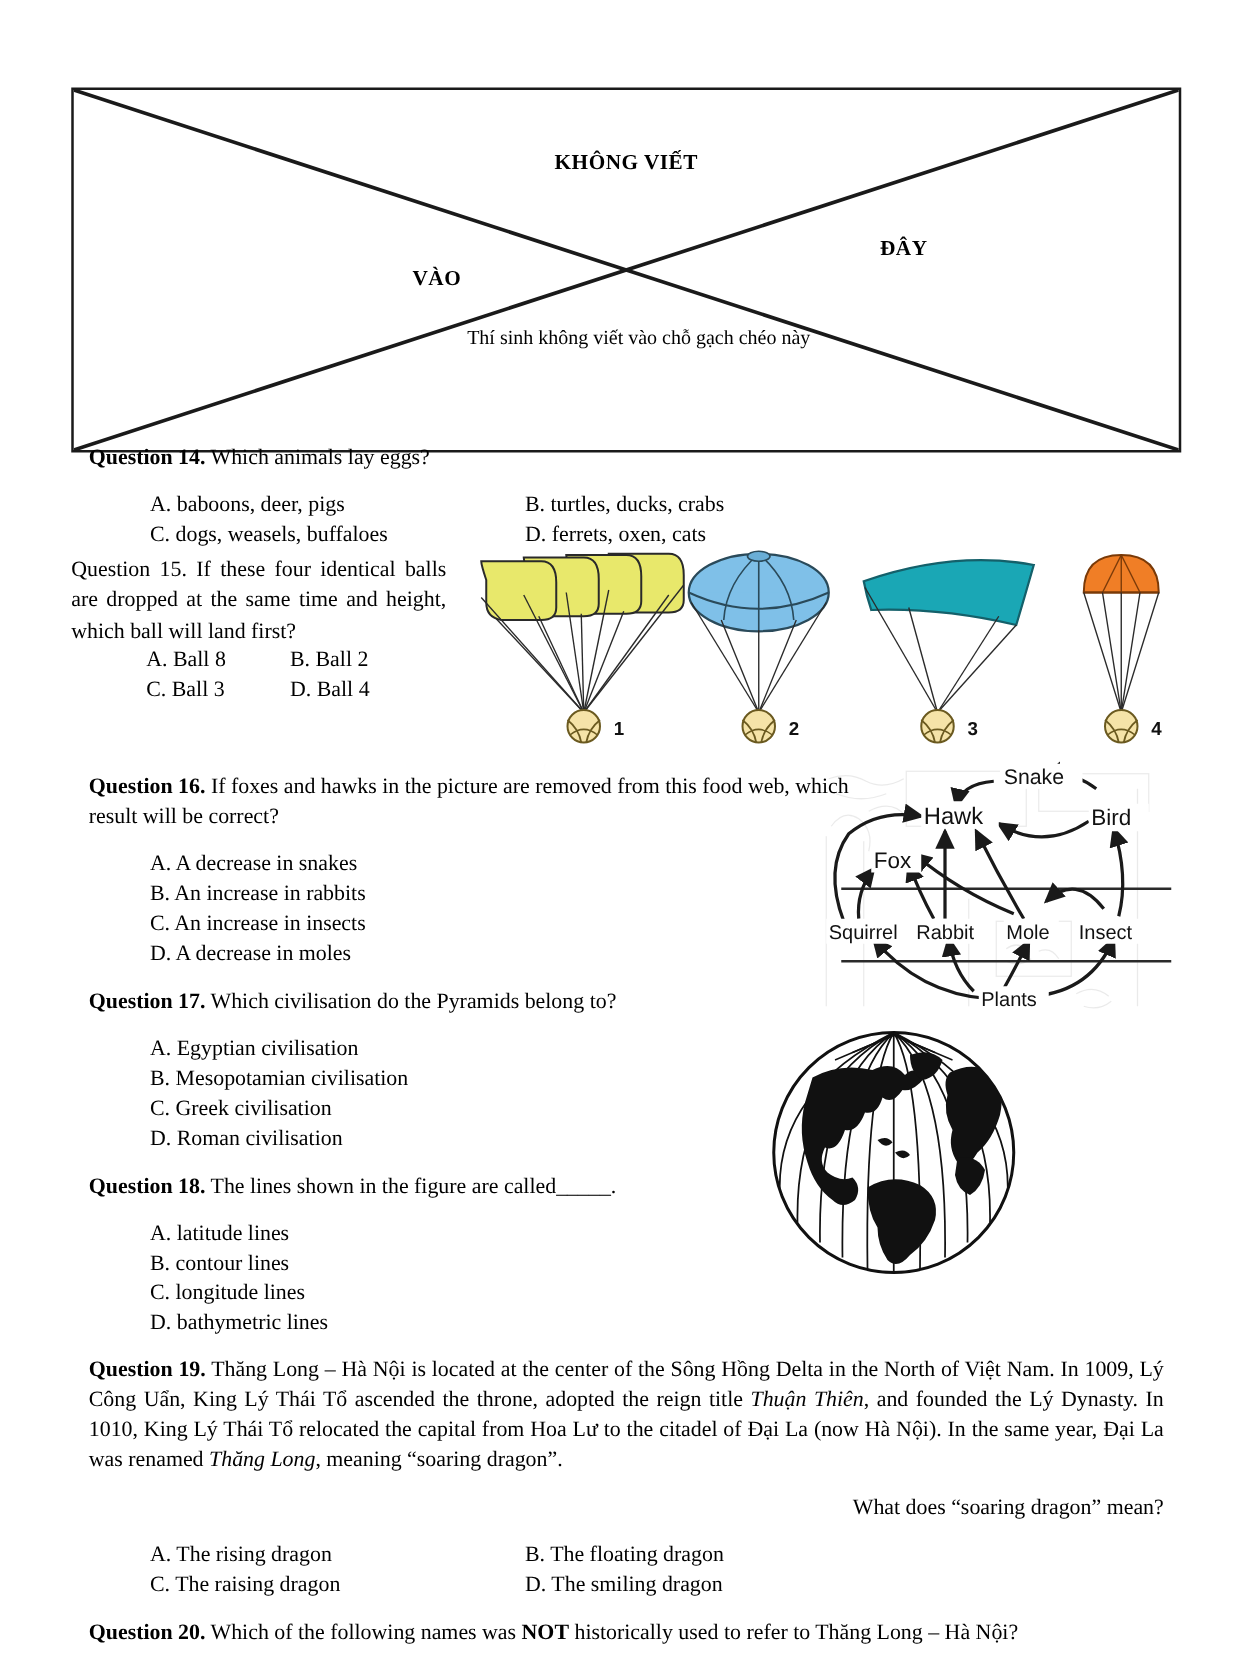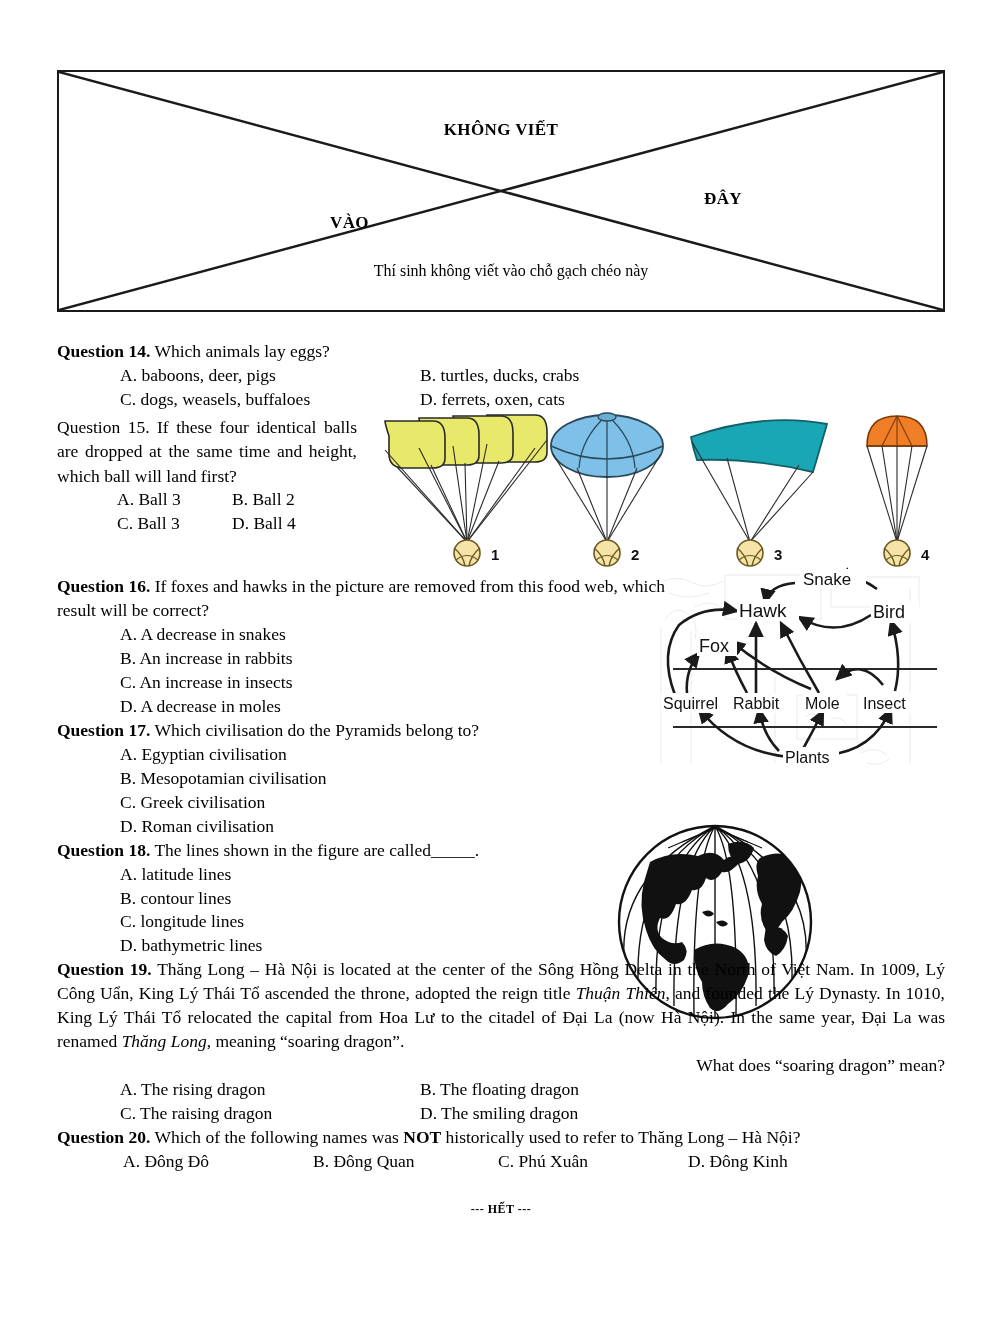--- a/index.html
+++ b/index.html
@@ -15,21 +15,21 @@
     color: #000000;
     overflow: hidden;
   }
 
   
   .nowrite-box {
     position: absolute;
     left: 57px;
     top: 70px;
     width: 888px;
-    height: 242px;
+    height: 292px;
     border: 2.5px solid #1a1a1a;
     box-sizing: border-box;
   }
   .nowrite-box svg {
     position: absolute;
     left: 0; top: 0;
     width: 100%; height: 100%;
     display: block;
   }
   .nw-label {
@@ -57,21 +57,21 @@
     left: 57px;
     top: 340px;
     width: 888px;
   }
 
   .qblock { position: relative; }
 
   .qtext {
     font-size: 17.5px;
     line-height: 1.37;
-    margin: 0;
+    margin: 14px;
   }
   .qtext .qnum { font-weight: bold; }
   .qtext em { font-style: italic; }
   .qtext b { font-weight: bold; }
 
   .opts {
     margin: 0;
     padding: 0;
     list-style: none;
   }
@@ -192,21 +192,21 @@
 
   <div class="sp3"></div>
 
   <div class="qblock q15wrap">
     <p class="q15text">
       <span class="qnum">Question 15.</span>
       <span>If these four identical balls are dropped at the same time and height, which ball will land first?</span>
     </p>
     <div class="q15opts">
       <div class="optrow">
-        <span class="c1">A. Ball 3</span>
+        <span class="c1">A. Ball 8</span>
         <span class="c2">B. Ball 2</span>
       </div>
       <div class="optrow">
         <span class="c1">C. Ball 3</span>
         <span class="c2">D. Ball 4</span>
       </div>
     </div>
 
     <div class="parachutes">
       <svg viewBox="0 0 575 160">

